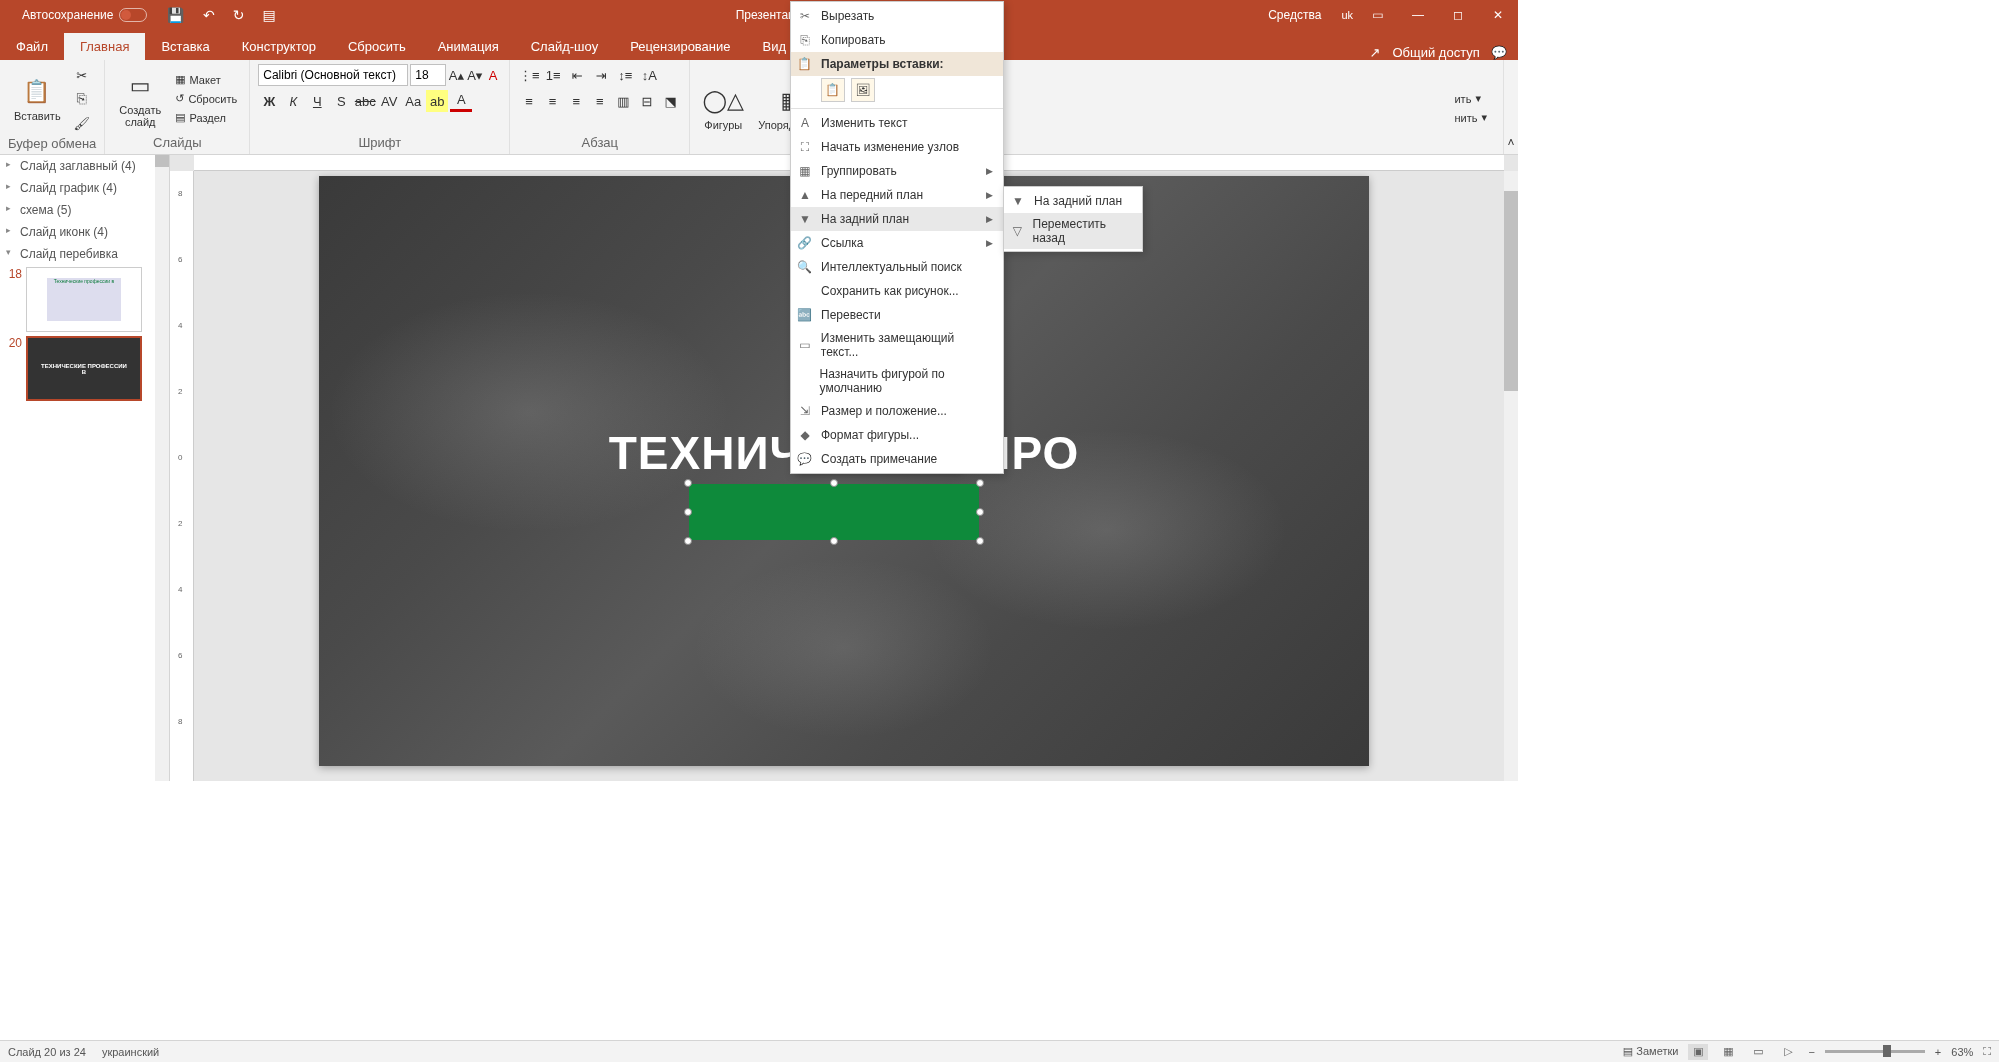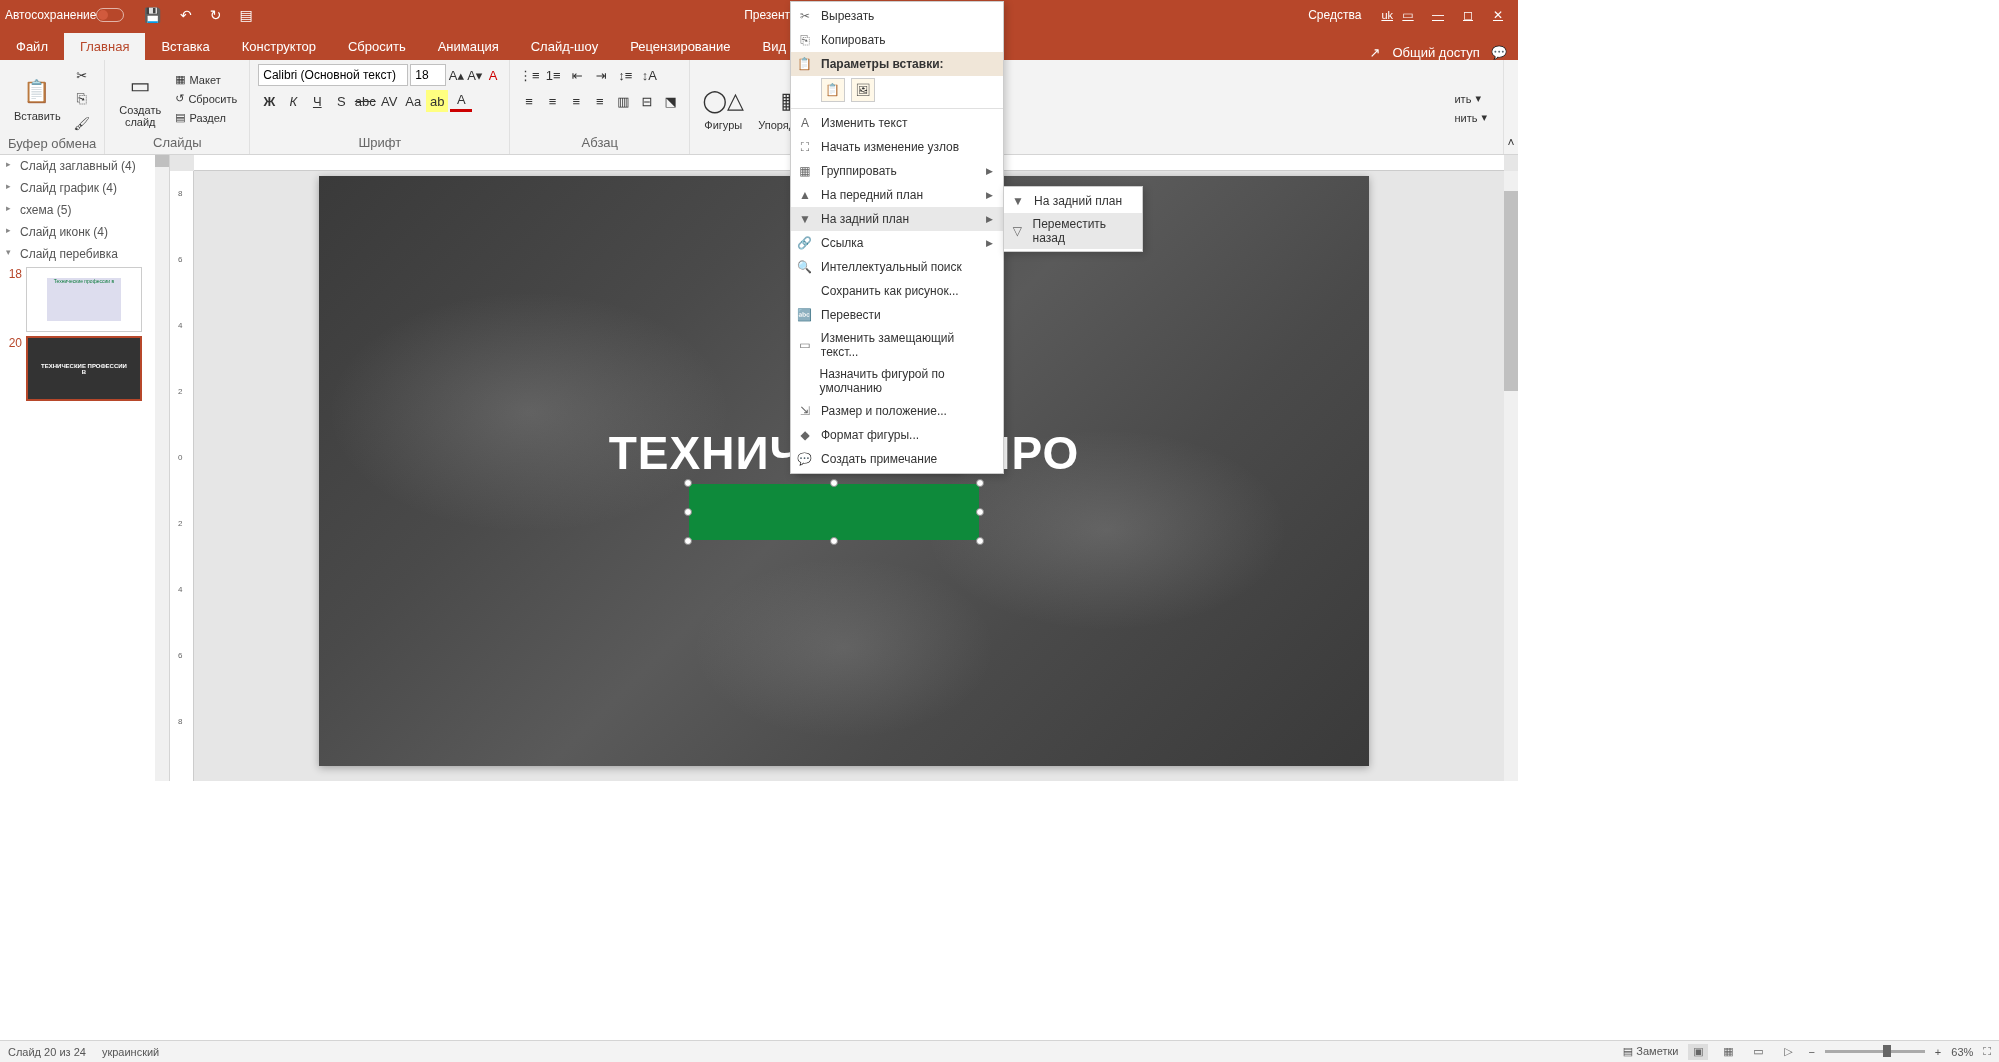--- a/index.html
+++ b/index.html
@@ -1,27 +1,27 @@
 <!DOCTYPE html>
 <html><head>
 <meta charset="utf-8">
 <style>
 * { box-sizing: border-box; margin: 0; padding: 0; font-family: 'Segoe UI', sans-serif; }
 body { background: #fff; font-size: 12px; color: #333; overflow: hidden; width: 1518px; height: 801px; }
 
 
 .titlebar { background: #b7472a; height: 30px; display: flex; align-items: center; color: #fff; font-size: 12px; }
-.titlebar .autosave { margin-left: 5px; display: flex; align-items: flex-end; }
+.titlebar .autosave { margin-left: 22px; display: flex; align-items: flex-end; gap: 6px; }
 .titlebar .toggle { width: 28px; height: 14px; border: 1px solid rgba(255,255,255,0.6); border-radius: 7px; position: relative; }
 .titlebar .toggle::after { content: ''; width: 10px; height: 10px; background: #d15a3d; border-radius: 50%; position: absolute; left: 1px; top: 1px; }
 .titlebar .qat { display: flex; gap: 18px; margin-left: 20px; }
 .titlebar .qat span { cursor: pointer; font-size: 14px; }
 .titlebar .doc-title { flex: 1; text-align: center; }
 .titlebar .tools-label { margin-right: 20px; }
-.titlebar .right-controls { display: flex; align-items: center; margin-right: 5px; text-decoration: underline; }
+.titlebar .right-controls { display: flex; align-items: center; gap: 10px; margin-right: 5px; }
 .titlebar .user { font-size: 11px; }
 .titlebar .win-btn { width: 30px; height: 30px; display: flex; align-items: center; justify-content: center; cursor: pointer; }
 
 
 .ribbon-tabs { background: #b7472a; height: 30px; display: flex; align-items: flex-end; color: #fff; font-size: 13px; }
 .ribbon-tabs .tab { padding: 6px 16px; cursor: pointer; }
 .ribbon-tabs .tab.active { background: #f3f3f3; color: #b7472a; }
 .ribbon-tabs .share-area { margin-left: auto; display: flex; align-items: center; gap: 12px; padding-right: 10px; }
 
 

